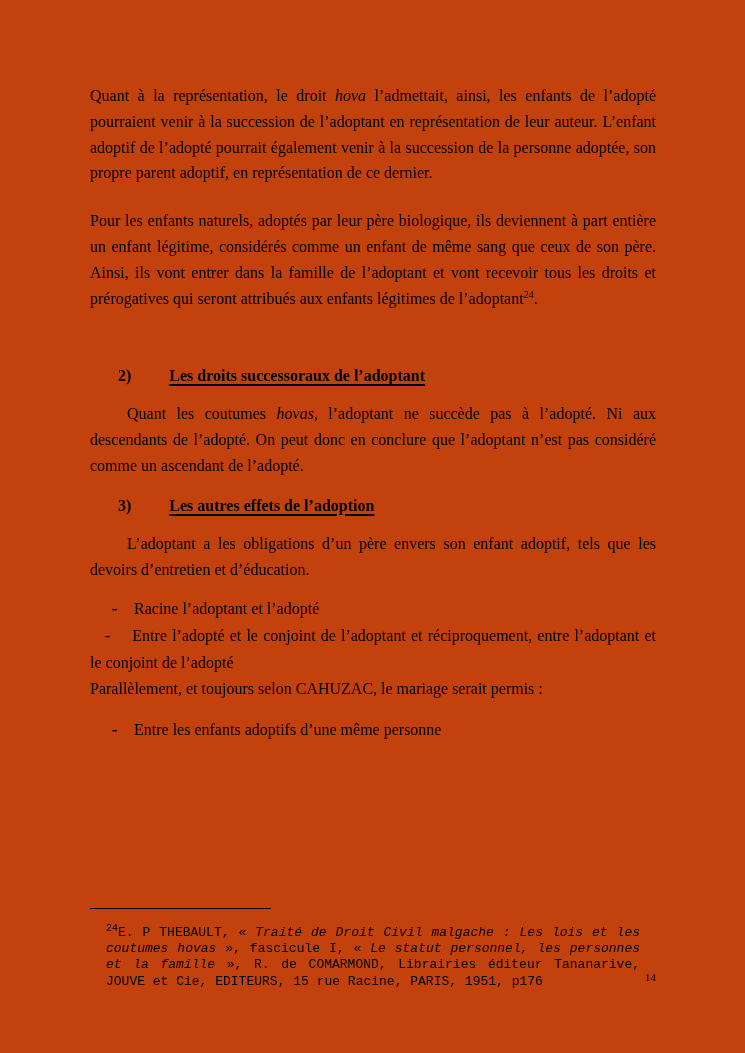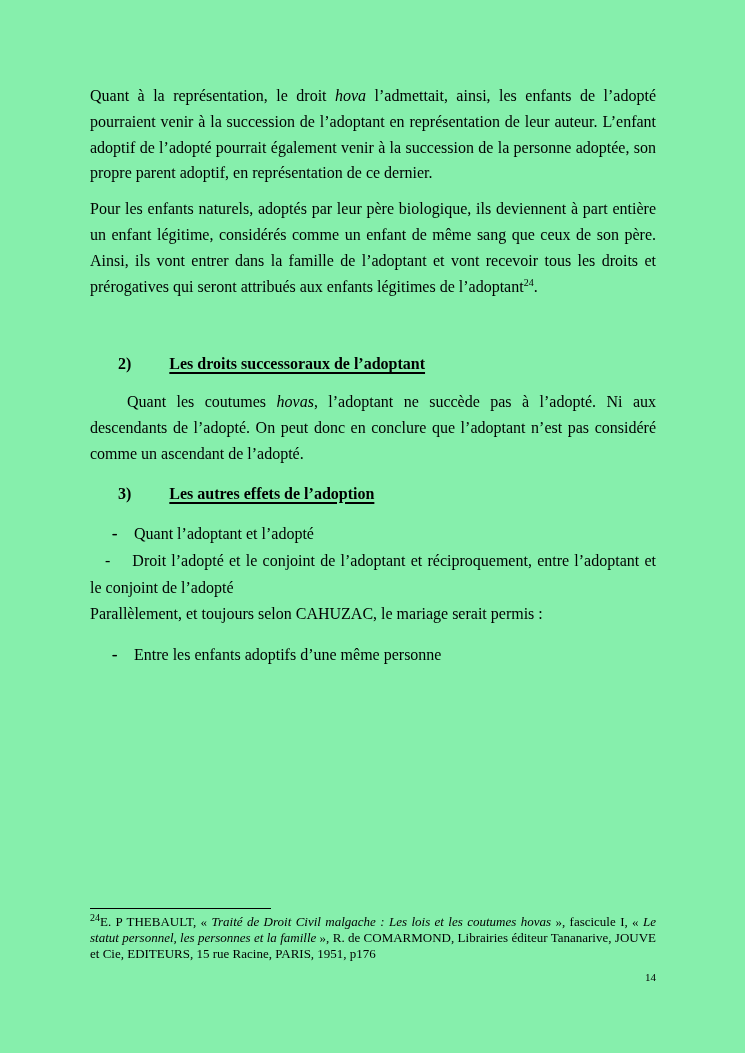--- a/index.html
+++ b/index.html
@@ -4,38 +4,38 @@
 <style>
   html, body {
     margin: 0;
     padding: 0;
     background: #ffffff;
   }
   .page {
     position: relative;
     width: 745px;
     height: 1053px;
-    background: #86efac;
+    background: #c2410c;
     color: #000000;
     font-family: "Liberation Serif", "DejaVu Serif", serif;
     font-size: 16px;
     box-sizing: border-box;
     padding: 83px 89px 0 90px;
     overflow: hidden;
   }
   .para {
     margin: 0;
     text-align: justify;
     line-height: 25.8px;
   }
   .para sup, .footnote-text sup {
     font-size: 10px;
     line-height: 0;
   }
-  .mt-p2 { margin-top: 10px; }
+  .mt-p2 { margin-top: 22px; }
   .heading {
     margin: 52px 0 0 28px;
     font-weight: bold;
     line-height: 26px;
   }
   .heading.second { margin-top: 14px; }
   .heading .hnum { margin-right: 15px; }
   .heading .htitle {
     text-decoration: underline;
     text-decoration-thickness: 1.5px;
@@ -74,24 +74,25 @@
     right: 89px;
     top: 908px;
   }
   .footnote-rule {
     width: 181px;
     height: 0;
     border-top: 1.5px solid #000000;
     margin-bottom: 5px;
   }
   .footnote-text {
-    margin: 0;
+    margin: 16px;
     font-size: 13px;
     line-height: 16.2px;
     text-align: justify;
+    font-family: Liberation Mono, monospace;
   }
   .page-number {
     position: absolute;
     top: 968px;
     right: 89px;
     font-size: 11px;
     line-height: 18px;
   }
 </style>
 </head>
@@ -106,31 +107,32 @@
   <div class="heading">
     <span class="hnum">2)</span><span class="htitle">Les droits successoraux de l’adoptant</span>
   </div>
 
   <p class="para indent-first"><span>Quant les coutumes </span><span style="font-style: italic;">hovas</span><span>, l’adoptant ne succède pas à l’adopté. Ni aux descendants de l’adopté. On peut donc en conclure que l’adoptant n’est pas considéré comme un ascendant de l’adopté.</span></p>
 
   <div class="heading second">
     <span class="hnum">3)</span><span class="htitle">Les autres effets de l’adoption</span>
   </div>
 
+  <p class="para indent-first"><span>L’adoptant a les obligations d’un père envers son enfant adoptif, tels que les devoirs d’entretien et d’éducation.</span></p>
 
 
   <div class="list">
     <p class="li">
       <span class="dash">-</span>
     </p>
     <p class="li">
-      <span class="dash">-</span><span>Quant l’adoptant et l’adopté</span>
+      <span class="dash">-</span><span>Racine l’adoptant et l’adopté</span>
     </p>
     <p class="li-wrap">
-      <span class="dash">-</span><span class="gap"></span><span>Droit l’adopté et le conjoint de l’adoptant et réciproquement, entre l’adoptant et le conjoint de l’adopté</span>
+      <span class="dash">-</span><span class="gap"></span><span>Entre l’adopté et le conjoint de l’adoptant et réciproquement, entre l’adoptant et le conjoint de l’adopté</span>
     </p>
   </div>
 
   <p class="para mt-p6"><span>Parallèlement, et toujours selon CAHUZAC, le mariage serait permis :</span></p>
 
   <div class="list second">
     <p class="li">
       <span class="dash">-</span>
     </p>
     <p class="li">

